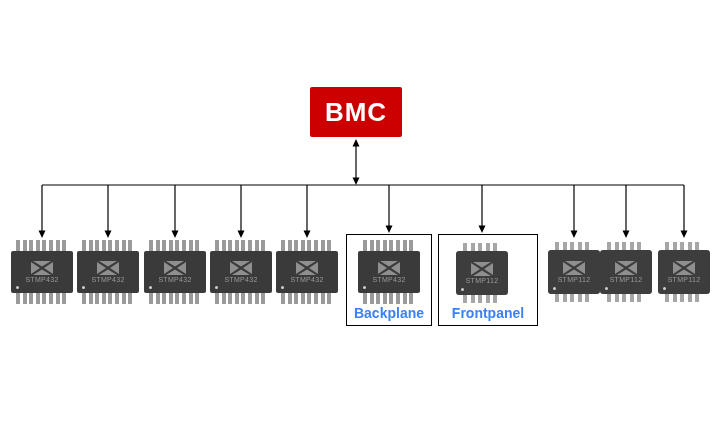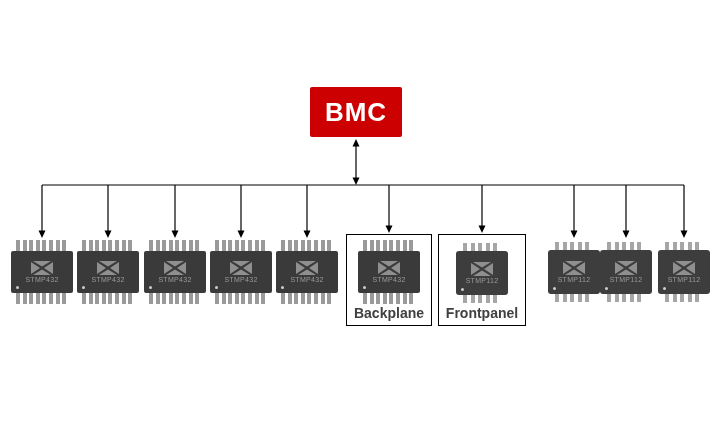--- a/index.html
+++ b/index.html
@@ -39,21 +39,21 @@
     position:absolute;left:5px;bottom:4px;width:3px;height:3px;
     border-radius:50%;background:#cfcfcf;
   }
   .group-box{
     position:absolute;top:234px;height:92px;
     border:1.5px solid #000;background:#ffffff;box-sizing:border-box;
   }
   .group-box .chip{position:absolute;}
   .group-label{
     position:absolute;left:0;right:0;bottom:4px;text-align:center;
-    font-weight:bold;font-size:14px;color:#404040;
+    font-weight:bold;font-size:14px;color:#3b82f6;
   }
 </style>
 </head>
 <body>
 
 <div class="stage">
 
   <svg class="connectors" viewBox="0 0 720 440">
     <g stroke="#000000" stroke-width="1.2" fill="#000000">
 
@@ -189,21 +189,21 @@
             </svg>
           </span>
         <span class="chip-label">STMP432</span>
         <span class="chip-dot"></span>
       </div>
       <div class="pinrow"></div>
     </div>
     <div class="group-label">Backplane</div>
   </div>
 
-  <div class="group-box" style="left:438px;width:88px">
+  <div class="group-box" style="left:438px;width:100px">
     <div class="chip qfn" style="left:17px;top:8px">
       <div class="pinrow"></div>
       <div class="chip-body">
         <span class="chip-logo">
             <svg viewBox="0 0 24 14" width="24" height="14">
               <path d="M1 1 L10 7 L1 13 Z"></path>
               <path d="M23 1 L14 7 L23 13 Z"></path>
               <path d="M3 0 L21 0 L12 5.5 Z"></path>
               <path d="M3 14 L21 14 L12 8.5 Z"></path>
             </svg>

